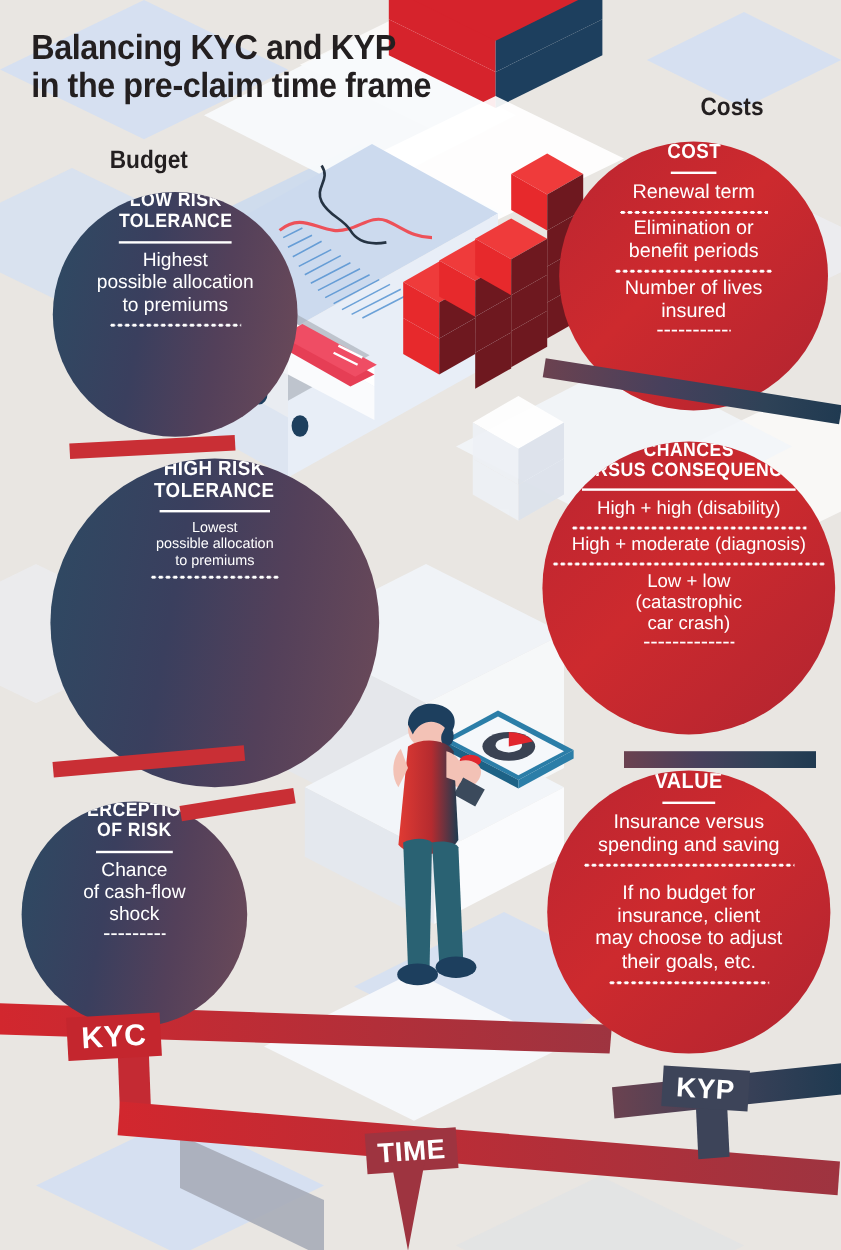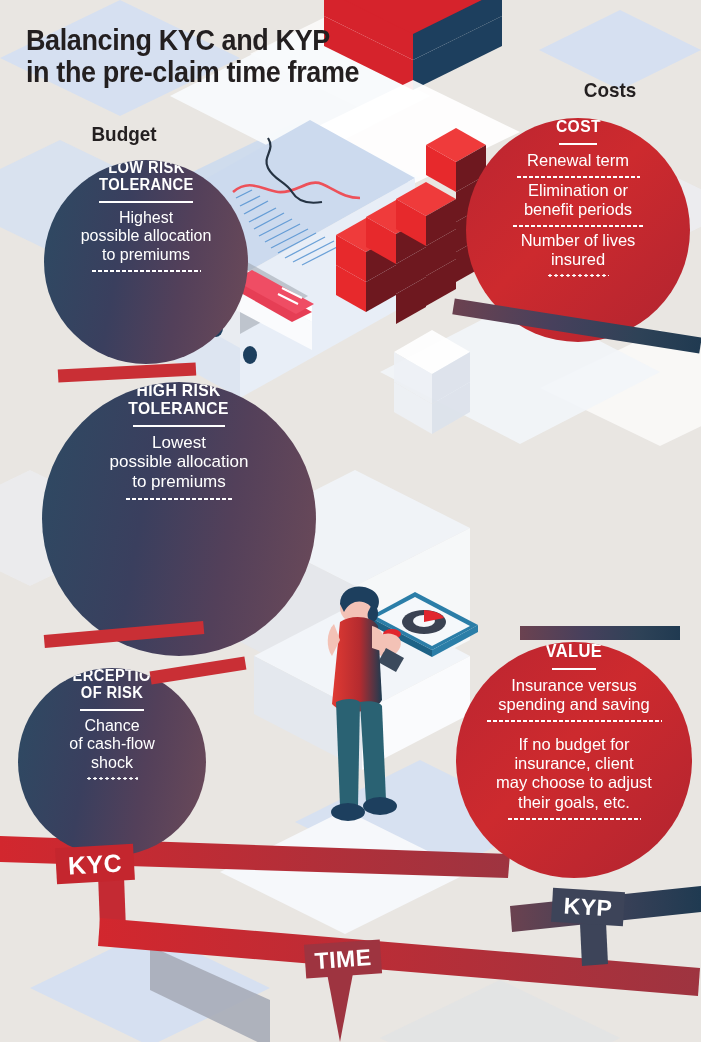--- a/index.html
+++ b/index.html
@@ -307,21 +307,21 @@
     <div class="c-body" style="font-size:16px;">Highest
 possible allocation
 to premiums</div>
     <div class="dots" style="width:110px;"></div>
   </div>
 
   <div class="circle c-dark" id="circle-high-risk">
     <div class="c-head" style="font-size:17px;">HIGH RISK
 TOLERANCE</div>
     <div class="rule" style="width:92px;"></div>
-    <div class="c-body" style="font-size:17px;">Lowest
+    <div class="c-body" style="font-size:12px;">Lowest
 possible allocation
 to premiums</div>
     <div class="dots" style="width:108px;"></div>
   </div>
 
   <div class="circle c-dark" id="circle-perception">
     <div class="c-head" style="font-size:16px;">PERCEPTION
 OF RISK</div>
     <div class="rule" style="width:64px;"></div>
     <div class="c-body" style="font-size:16px;">Chance
@@ -336,20 +336,33 @@
     <div class="c-body" style="font-size:16.5px;">Renewal term</div>
     <div class="dots" style="width:124px;"></div>
     <div class="c-body" style="font-size:16.5px;margin-top:2px;">Elimination or
 benefit periods</div>
     <div class="dots" style="width:132px;"></div>
     <div class="c-body" style="font-size:16.5px;margin-top:3px;">Number of lives
 insured</div>
     <div class="dots thin" style="width:62px;"></div>
   </div>
 
+  <div class="circle c-red grad" id="circle-chances">
+    <div class="c-head" style="font-size:16px;">CHANCES
+VERSUS CONSEQUENCES</div>
+    <div class="rule" style="width:178px;margin-top:5px;"></div>
+    <div class="c-body" style="font-size:15.5px;">High + high (disability)</div>
+    <div class="dots" style="width:196px;"></div>
+    <div class="c-body" style="font-size:15.5px;margin-top:3px;">High + moderate (diagnosis)</div>
+    <div class="dots" style="width:228px;"></div>
+    <div class="c-body" style="font-size:15.5px;margin-top:4px;">Low + low
+(catastrophic
+car crash)</div>
+    <div class="dots thin" style="width:76px;"></div>
+  </div>
 
   <div class="circle c-red grad" id="circle-value">
     <div class="c-head" style="font-size:18px;">VALUE</div>
     <div class="rule" style="width:44px;"></div>
     <div class="c-body" style="font-size:16.5px;">Insurance versus
 spending and saving</div>
     <div class="dots" style="width:176px;"></div>
     <div class="c-body" style="font-size:16.5px;margin-top:12px;">If no budget for
 insurance, client
 may choose to adjust

